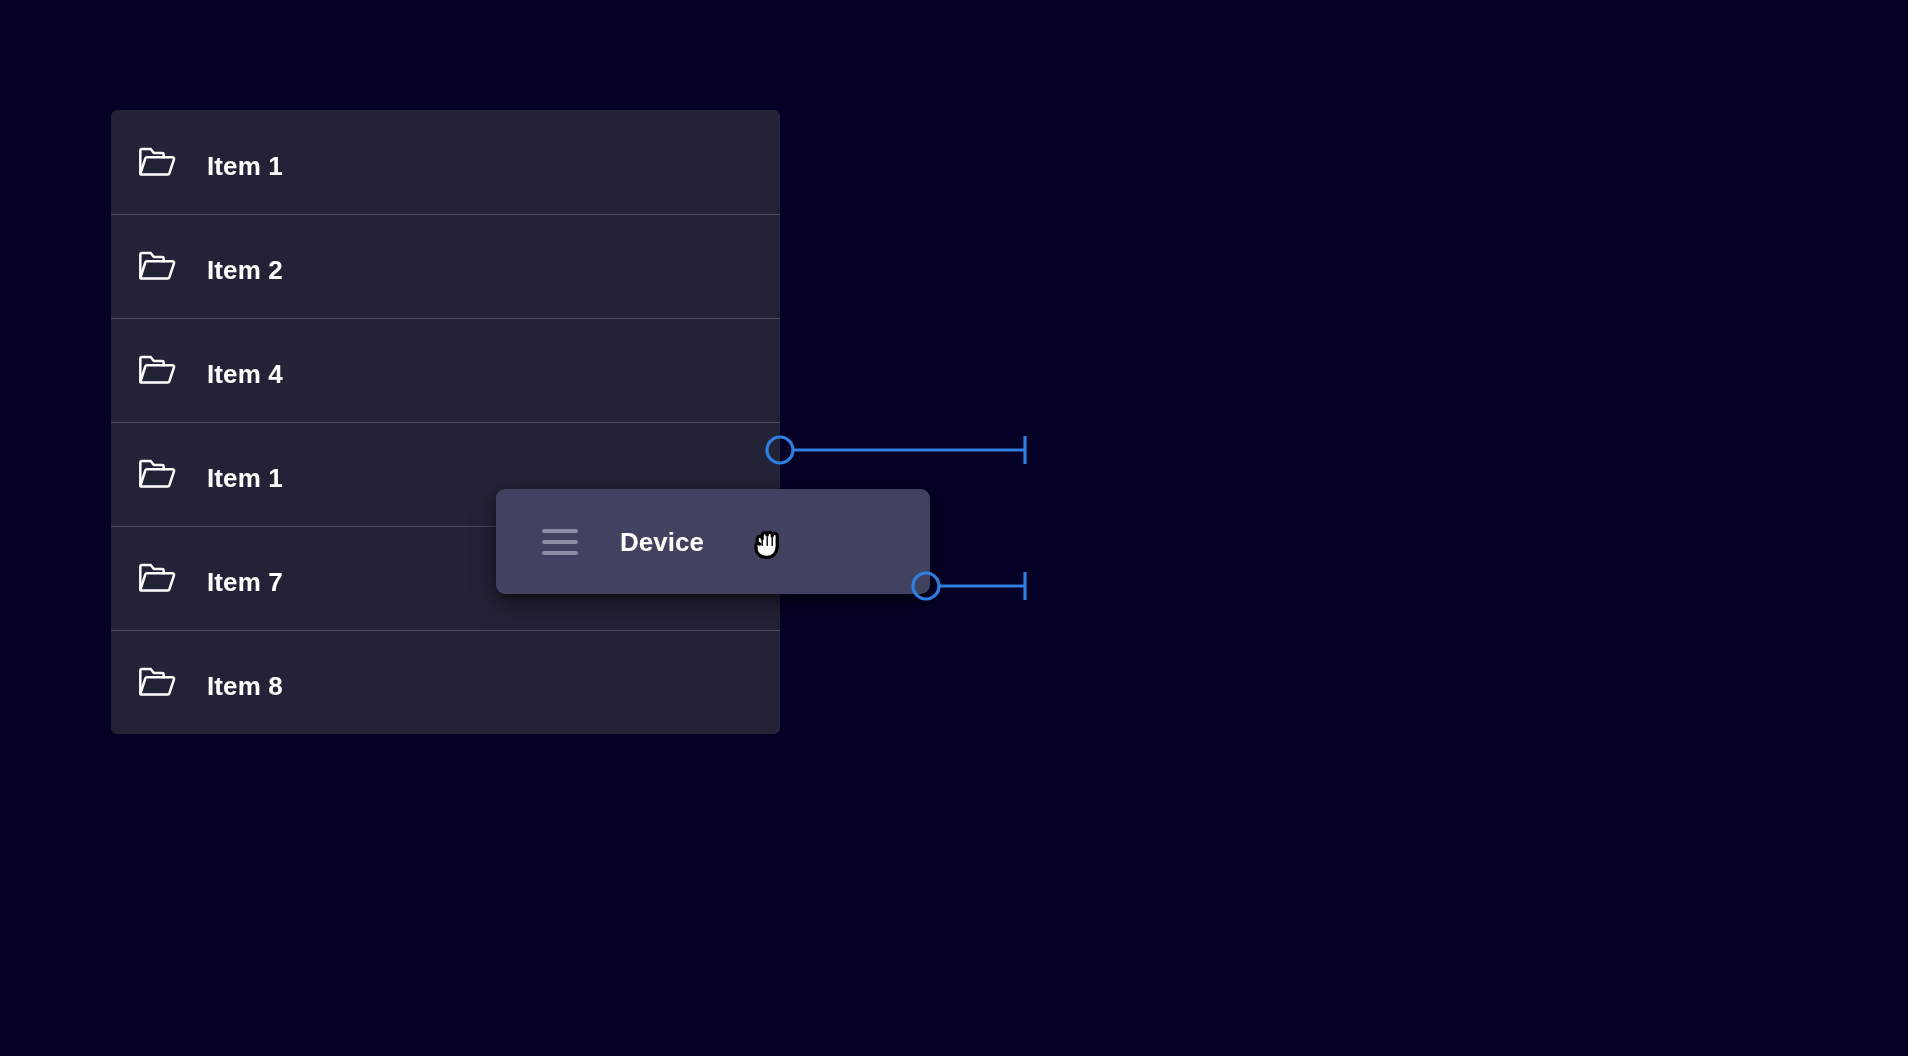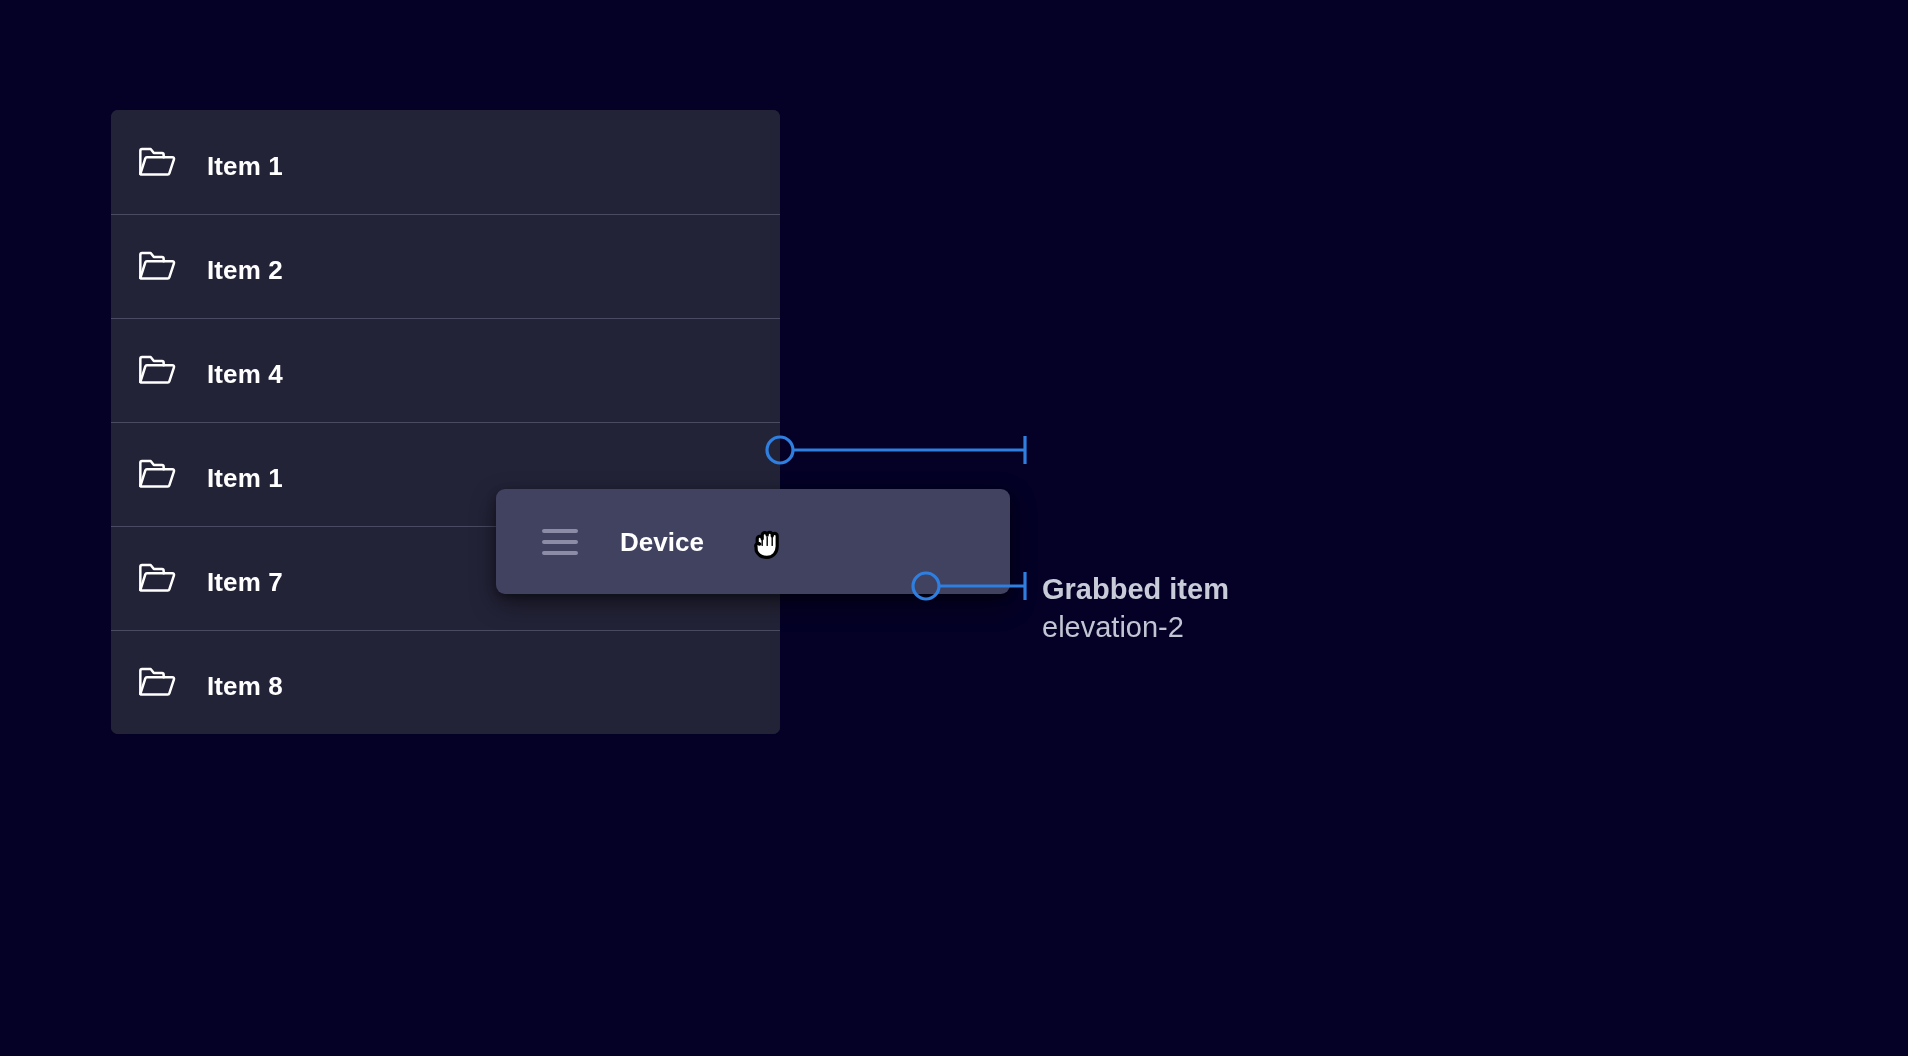--- a/index.html
+++ b/index.html
@@ -84,21 +84,21 @@
     letter-spacing: 0.1px;
     line-height: 1;
     margin-top: 7px;
   }
 
   
   #grabbed-card {
     position: absolute;
     left: 496px;
     top: 489px;
-    width: 514px;
+    width: 434px;
     height: 105px;
     background: #414160;
     border-radius: 9px;
     display: flex;
     align-items: center;
     padding-left: 46px;
     box-shadow: 0 10px 26px rgba(0, 0, 0, 0.45),
                 0 3px 9px rgba(0, 0, 0, 0.35);
     z-index: 6;
   }
@@ -268,18 +268,14 @@
     </svg>
   </div>
 
   <div class="callout" style="left:906px; top:566px;">
     <svg width="150" height="40" viewBox="0 0 150 40">
       <circle cx="20" cy="20" r="13" fill="none" stroke="#2f7fe0" stroke-width="3.2"></circle>
       <line x1="33" y1="20" x2="119" y2="20" stroke="#2f7fe0" stroke-width="3.2"></line>
       <line x1="119" y1="6" x2="119" y2="34" stroke="#2f7fe0" stroke-width="3.2"></line>
     </svg>
   </div>
-  <div class="callout-text" id="callout-2-text">
-    <div class="callout-title">Grabbed item</div>
-    <div class="callout-sub">elevation-2</div>
-  </div>
 
 </div>
 
 </body></html>

